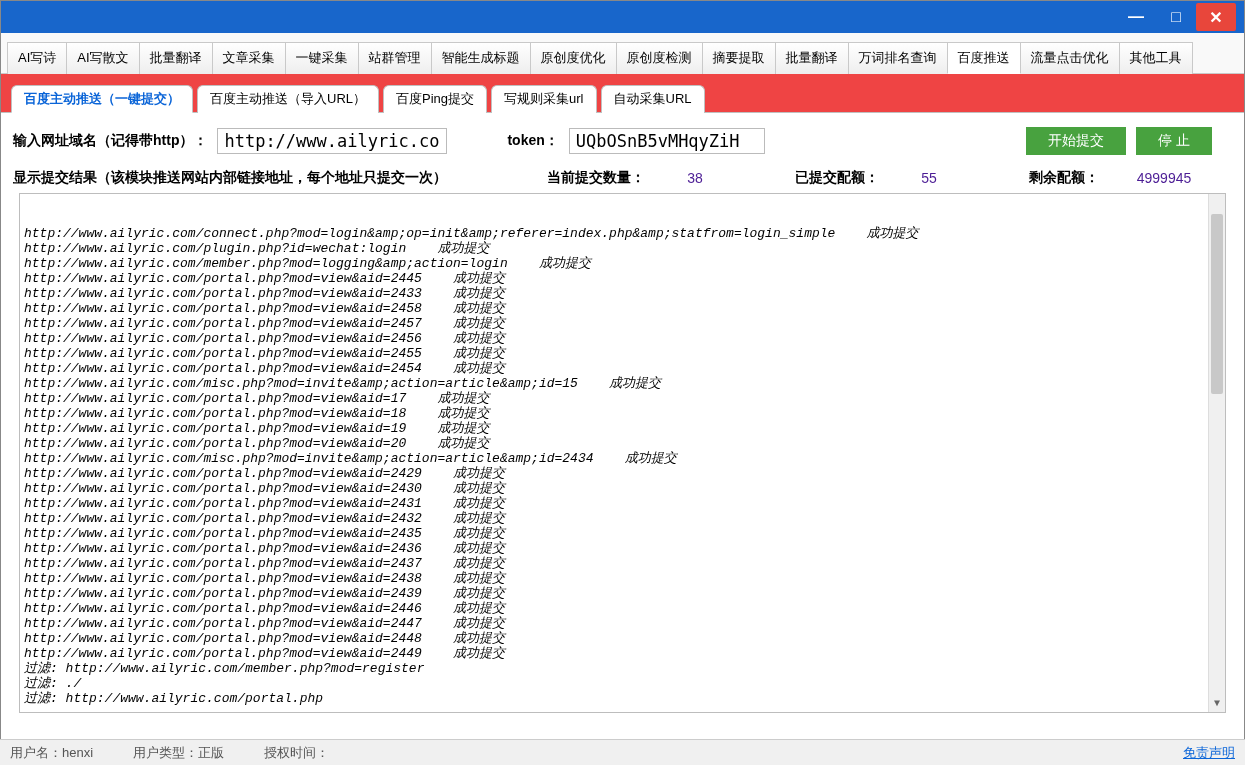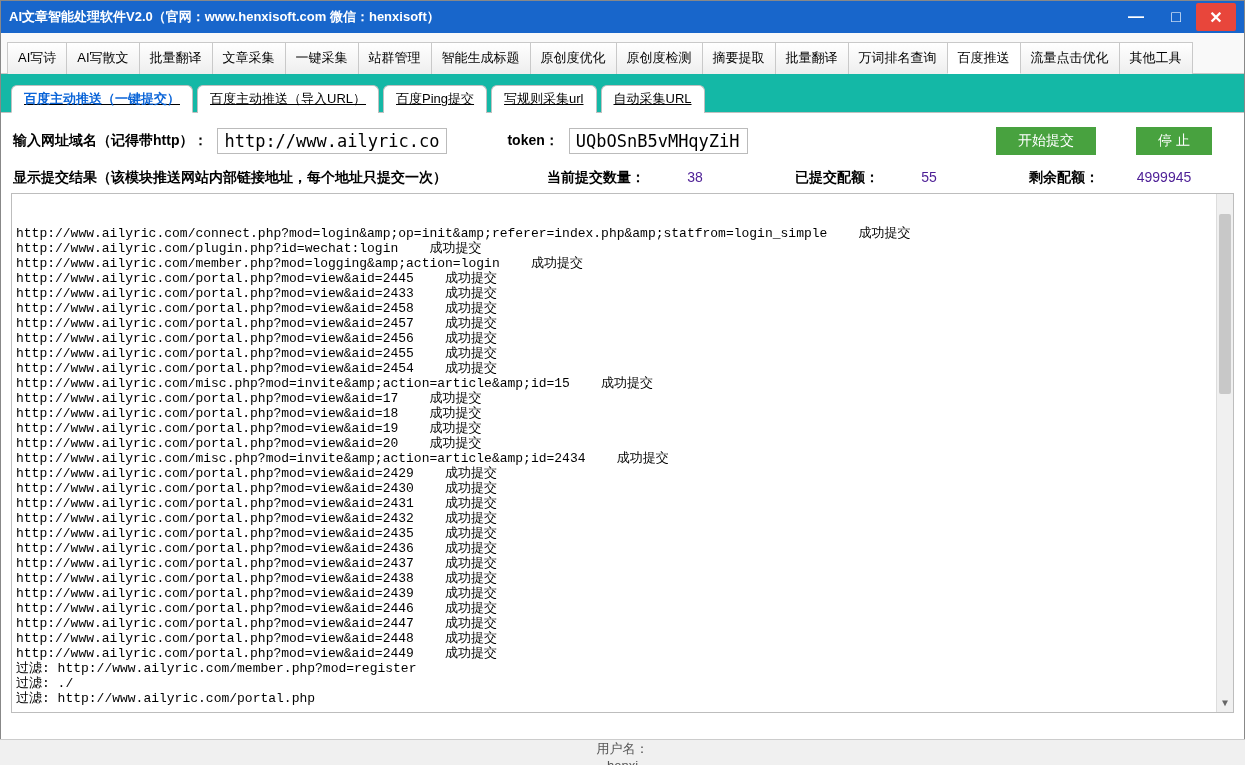--- a/index.html
+++ b/index.html
@@ -5,44 +5,43 @@
 * { margin:0; padding:0; box-sizing:border-box; }
 body { font-family:"Microsoft YaHei","SimSun",sans-serif; font-size:13px; background:#fff; width:1245px; height:765px; overflow:hidden; border:1px solid #888; }
 .titlebar { background:#1866cb; color:#fff; height:32px; display:flex; align-items:center; padding:0 8px; font-weight:bold; }
 .titlebar .spacer { flex:1; }
 .winbtns { display:flex; gap:0; }
 .winbtn { width:40px; height:28px; display:flex; align-items:center; justify-content:center; color:#fff; cursor:pointer; font-size:16px; }
 .winbtn.close { background:#e8463b; border-radius:2px; }
 .maintabs { background:#f9f9f9; border-bottom:1px solid #c9c9c9; display:flex; padding:8px 6px 0 6px; }
 .maintab { border:1px solid #c9c9c9; border-bottom:none; padding:6px 10px; background:linear-gradient(#fff,#eee); font-size:13px; cursor:pointer; position:relative; top:1px; margin-right:-1px; white-space:nowrap; }
 .maintab.active { background:#fff; border-bottom:1px solid #fff; z-index:2; }
-.subtabs { display:flex; padding:10px 10px 0 10px; border-bottom:1px solid #c0c0c0; background:#14b8a6;text-decoration:underline; }
+.subtabs { display:flex; padding:10px 10px 0 10px; border-bottom:1px solid #c0c0c0; background:#ef4444; }
 .subtab { border:1px solid #c0c0c0; border-bottom:none; padding:4px 12px; border-radius:6px 6px 0 0; background:#fff; cursor:pointer; margin-right:4px; font-size:13px; position:relative; top:1px; }
 .subtab.active { color:#0b65d8; font-weight:bold; border-bottom:1px solid #fff; }
 .formrow { display:flex; align-items:center; padding:14px 12px; gap:10px; font-weight:bold; font-size:14px; }
 .formrow input[type=text]{ font-weight:normal; font-family:"SimSun",monospace; font-size:17px; border:1px solid #bbb; height:26px; padding:0 6px; background:#fff; }
 .btn { color:#fff; border:none; height:28px; padding:0 22px; font-size:14px; cursor:pointer; }
-.btn.green{ background:#48a23f;margin-left:30px; }
-.statrow { display:flex; padding:0 12px 6px 12px; font-size:14px; font-weight:bold; gap:20px; }
+.btn.green{ background:#48a23f; }
+.statrow { display:flex; align-items:center; padding:0 12px 6px 12px; font-size:14px; font-weight:bold; gap:20px; }
 .statrow .blue{ color:#4c1d95; min-width:60px; text-align:center; font-weight:normal; }
-.logbox { position:relative; margin:0 10px; border:1px solid #bdbdbd; height:520px; overflow:hidden; background:#fff; font-family:"SimSun","Courier New",monospace; font-size:13px; line-height:15px; padding:2px 4px; white-space:pre; }
+.logbox { position:relative; margin:0 18px; border:1px solid #bdbdbd; height:520px; overflow:hidden; background:#fff; font-family:"SimSun","Courier New",monospace; font-size:13px; line-height:15px; padding:2px 4px; white-space:pre;font-style:italic; }
 .logbox .line{ display:block; }
 .scroll { position:absolute; right:0; top:0; bottom:0; width:17px; background:#f0f0f0; border-left:1px solid #ddd; }
 .scroll .up,.scroll .dn{ height:17px; display:flex; align-items:center; justify-content:center; color:#666; font-size:10px; background:#f0f0f0; }
 .scroll .dn{ position:absolute; bottom:0; left:0; right:0; }
 .scroll .thumb{ position:absolute; left:2px; right:2px; top:20px; height:180px; background:#c8c8c8; border-radius:2px; }
-.footer { position:absolute; bottom:0; left:0; right:0; height:26px; background:#f0f0f0; border-top:1px solid #ccc; display:flex; align-items:center; padding:0 10px; font-size:13px; color:#555;flex-direction:column; }
+.footer { position:absolute; bottom:0; left:0; right:0; height:26px; background:#f0f0f0; border-top:1px solid #ccc; display:flex; align-items:center; padding:0 10px; font-size:13px; color:#555; }
 .footer .sp{ width:40px; }
 .footer .link{ margin-left:auto; color:#0b65d8; text-decoration:underline; cursor:pointer; }
 </style>
 </head>
 <body>
 
 <div class="titlebar">
-  <span>AI文章智能处理软件V2.0（官网：www.henxisoft.com  微信：henxisoft）</span>
   <span class="spacer"></span>
   <div class="winbtns">
     <div class="winbtn">—</div>
     <div class="winbtn">□</div>
     <div class="winbtn close">✕</div>
   </div>
 </div>
 
 <div class="maintabs" id="maintabs">
     <div class="maintab">AI写诗</div>
@@ -67,21 +66,21 @@
     <div class="subtab">百度Ping提交</div>
     <div class="subtab">写规则采集url</div>
     <div class="subtab">自动采集URL</div>
   </div>
 
 <div class="formrow">
   <span>输入网址域名（记得带http）：</span>
   <input type="text" style="width: 230px;" value="http://www.ailyric.com">
   <span style="width:40px"></span>
   <span>token：</span>
-  <input type="text" style="width: 179px;" value="UQbOSnB5vMHqyZiH">
+  <input type="text" style="width: 196px;" value="UQbOSnB5vMHqyZiH">
   <span style="flex:1"></span>
   <button class="btn green">开始提交</button>
   <button class="btn green">停  止</button>
   <span style="width:10px"></span>
 </div>
 
 <div class="statrow">
   <span>显示提交结果（该模块推送网站内部链接地址，每个地址只提交一次）</span>
   <span style="width:60px"></span>
   <span>当前提交数量：</span>

